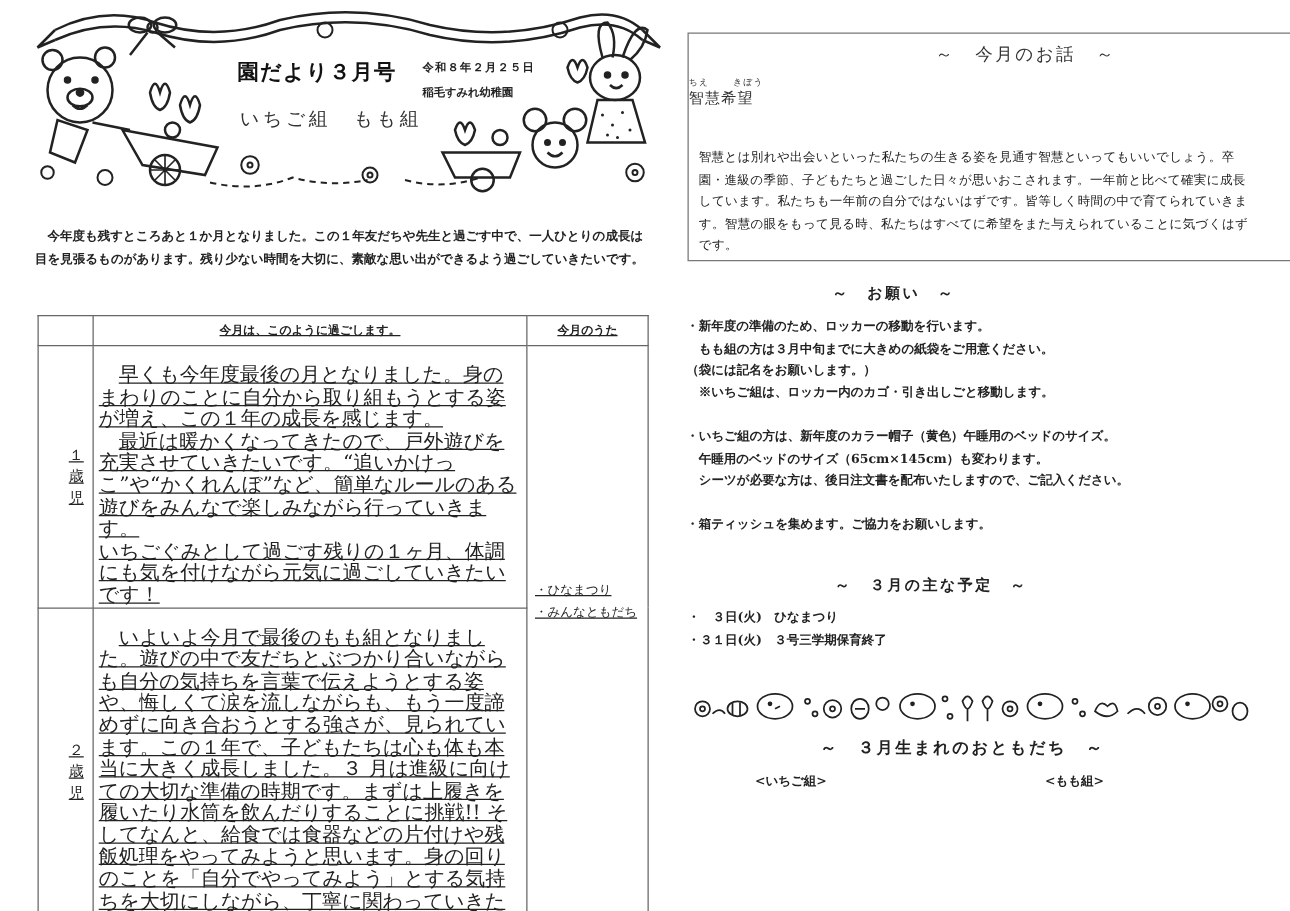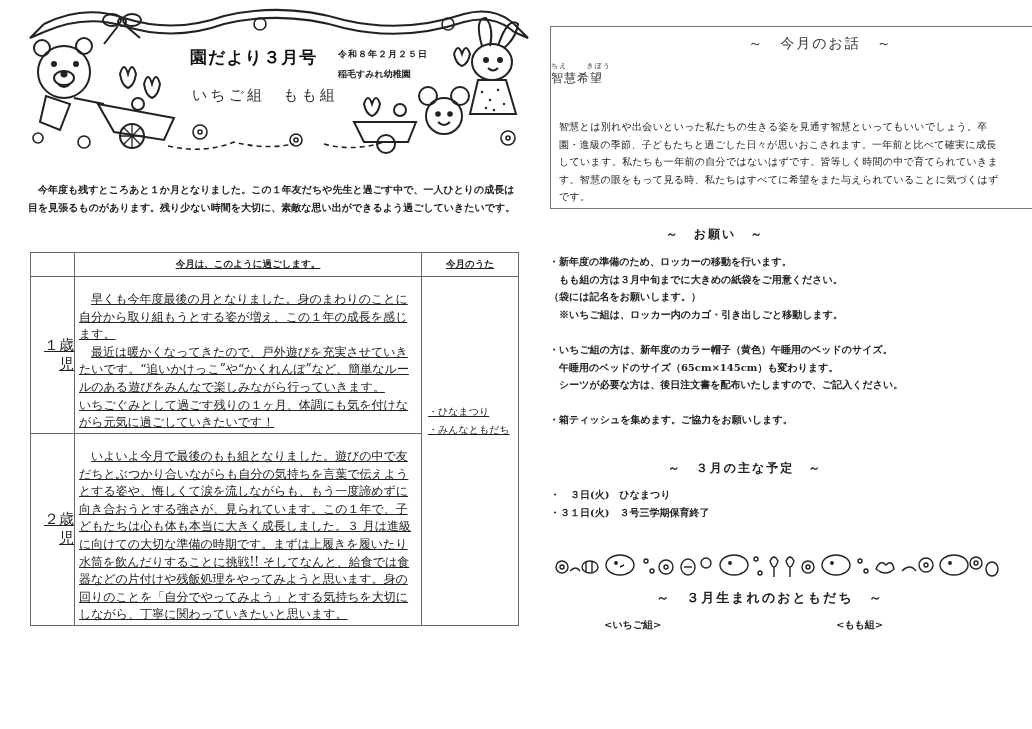--- a/index.html
+++ b/index.html
@@ -16,22 +16,22 @@
 
   .intro { left: 28px; top: 181px; width: 488px; font-size: 10px; line-height: 18px; font-weight: bold; color: #222; }
   .intro p { text-indent: 1em; }
 
   
   table.plan { position: absolute; left: 30px; top: 252px; width: 489px; border-collapse: collapse; font-size: 10px; }
   table.plan td, table.plan th { border: 1.3px solid #666; text-decoration: underline; }
   table.plan th { height: 24px; font-weight: bold; font-family: "DejaVu Sans", "Liberation Sans", sans-serif; font-size: 9.5px; text-align: center; }
   .col-age { width: 44px; }
   .col-song { width: 97px; }
-  .age-cell { text-align: right; font-size: 15px; vertical-align: middle; }
-  .body-cell { padding: 14px 4px 1px 4px; line-height: 17.6px; font-size: 12px; vertical-align: top; }
+  .age-cell { text-align: left; font-size: 12px; vertical-align: middle; padding-left: 24px; }
+  .body-cell { padding: 14px 4px 1px 4px; line-height: 17.6px; font-size: 16px; vertical-align: top; }
   .body-cell .ind { text-indent: 1em; }
   .song-cell { vertical-align: middle; padding-left: 6px; font-size: 10px; line-height: 17.6px; }
   .row1 { height: 157px; }
   .row2 { height: 184px; }
 
   
   .story { left: 550px; top: 26px; width: 541px; height: 183px; border: 1.3px solid #777; }
   .story-head { left: 0; top: 8px; width: 100%; text-align: center; font-size: 14px; letter-spacing: 2px; color: #333; }
   .ruby-wrap { left: 0; top: 26px; width: 100%; text-align: left; }
   .ruby-furi { font-size: 7px; color: #333; letter-spacing: 1px; }

